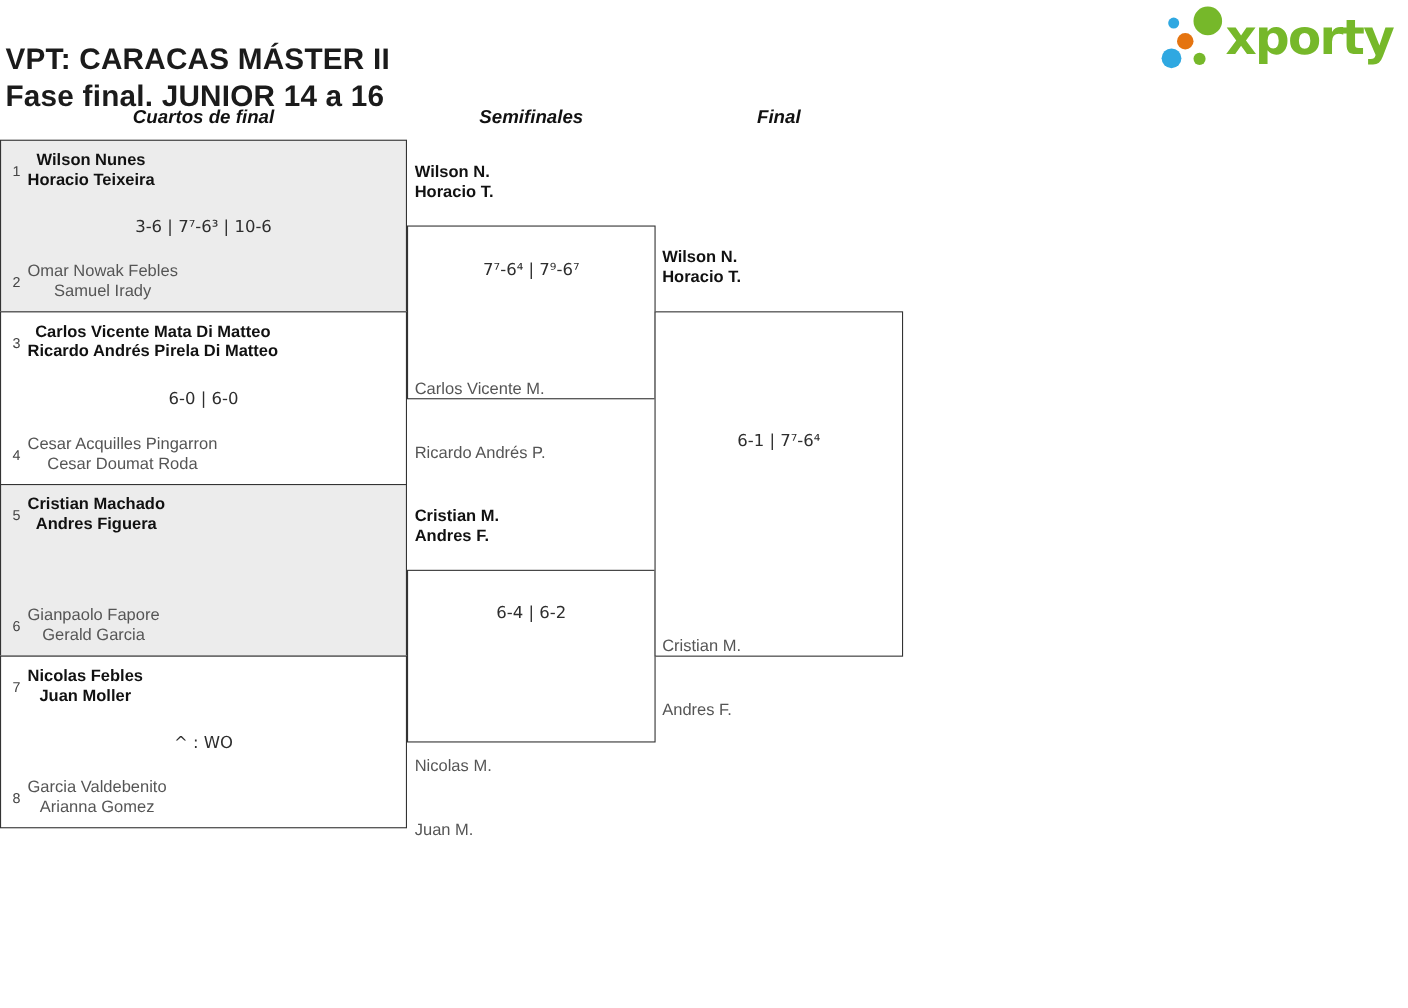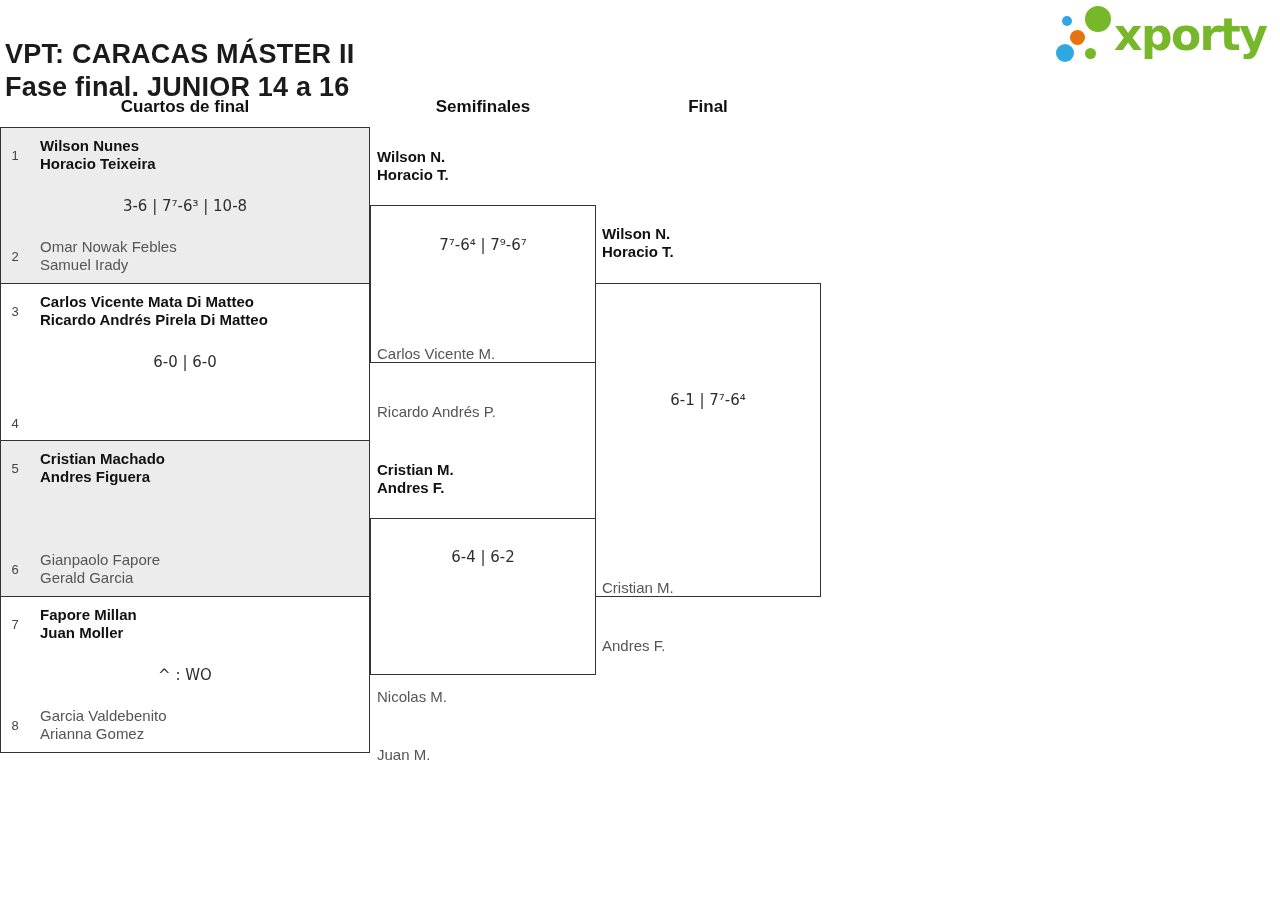--- a/index.html
+++ b/index.html
@@ -15,38 +15,38 @@
   .dot-blue-small  { left: 12px; top: 16px; width: 10px; height: 10px; }
   .dot-green-big   { left: 35px; top:  6px; width: 26px; height: 26px; }
   .dot-orange      { left: 20px; top: 30px; width: 15px; height: 15px; }
   .dot-blue-big    { left:  6px; top: 44px; width: 18px; height: 18px; }
   .dot-green-small { left: 35px; top: 48px; width: 11px; height: 11px; }
   .logo-text { position: absolute; left: 64px; top: 13px; font-size: 44px; line-height: 44px;
                font-weight: 700; letter-spacing: -1.5px; font-family: "DejaVu Sans", "Liberation Sans", sans-serif; }
 
   
   .round-header { position: absolute; top: 97px; height: 20px; font-size: 17px; font-weight: 700;
-                  color: #111; text-align: center; }
+                  color: #111; text-align: center; font-style: italic; }
   .rh-qf { left: 0; width: 370px; }
   .rh-sf { left: 370px; width: 226px; }
   .rh-f  { left: 595px; width: 226px; }
 
   
   .match { position: absolute; border: 1px solid #333; background: #ffffff; }
   .match.shaded { background: #ececec; }
 
   .qf  { left: 0; width: 370px; }
   .sf  { left: 370px; width: 226px; }
   .fin { left: 595px; width: 226px; }
 
   .team { position: absolute; left: 6px; display: flex; align-items: center; }
   .team-top { top: 9px; }
   .team-bottom { bottom: 9px; }
   .seed { width: 16px; text-align: center; font-size: 13px; color: #444; flex: 0 0 16px; }
-  .names { margin-left: 17px; display: flex; flex-direction: column; }
+  .names { margin-left: 2px; display: flex; flex-direction: column; text-align: center; }
   .nm { font-size: 15px; line-height: 18px; }
   .winner .nm { font-weight: 700; color: #111; }
   .loser  .nm { font-weight: 400; color: #555; }
 
   .score { position: absolute; left: 0; width: 100%; top: 50%; transform: translateY(-50%);
            text-align: center; font-size: 15px; color: #2e2e2e;
            font-family: "DejaVu Sans", "Liberation Sans", sans-serif; }
 
   
   .float-team { position: absolute; display: flex; flex-direction: column; }
@@ -78,41 +78,45 @@
 <div class="round-header rh-f">Final</div>
 
 <div class="match qf shaded" style="top:127px;height:157px">
   <div class="team team-top winner">
     <span class="seed">1</span>
     <span class="names">
       <span class="nm">Wilson Nunes</span>
       <span class="nm">Horacio Teixeira</span>
     </span>
   </div>
-  <div class="score">3-6 | 7⁷-6³ | 10-8</div>
+  <div class="score">3-6 | 7⁷-6³ | 10-6</div>
   <div class="team team-bottom loser">
     <span class="seed">2</span>
     <span class="names">
       <span class="nm">Omar Nowak Febles</span>
       <span class="nm">Samuel Irady</span>
     </span>
   </div>
 </div>
 
 <div class="match qf" style="top:283px;height:158px">
   <div class="team team-top winner">
     <span class="seed">3</span>
     <span class="names">
       <span class="nm">Carlos Vicente Mata Di Matteo</span>
       <span class="nm">Ricardo Andrés Pirela Di Matteo</span>
     </span>
   </div>
   <div class="score">6-0 | 6-0</div>
   <div class="team team-bottom loser">
     <span class="seed">4</span>
+    <span class="names">
+      <span class="nm">Cesar Acquilles Pingarron</span>
+      <span class="nm">Cesar Doumat Roda</span>
+    </span>
   </div>
 </div>
 
 <div class="match qf shaded" style="top:440px;height:157px">
   <div class="team team-top winner">
     <span class="seed">5</span>
     <span class="names">
       <span class="nm">Cristian Machado</span>
       <span class="nm">Andres Figuera</span>
     </span>
@@ -123,21 +127,21 @@
       <span class="nm">Gianpaolo Fapore</span>
       <span class="nm">Gerald Garcia</span>
     </span>
   </div>
 </div>
 
 <div class="match qf" style="top:596px;height:157px">
   <div class="team team-top winner">
     <span class="seed">7</span>
     <span class="names">
-      <span class="nm">Fapore Millan</span>
+      <span class="nm">Nicolas Febles</span>
       <span class="nm">Juan Moller</span>
     </span>
   </div>
   <div class="score">^ : WO</div>
   <div class="team team-bottom loser">
     <span class="seed">8</span>
     <span class="names">
       <span class="nm">Garcia Valdebenito</span>
       <span class="nm">Arianna Gomez</span>
     </span>

